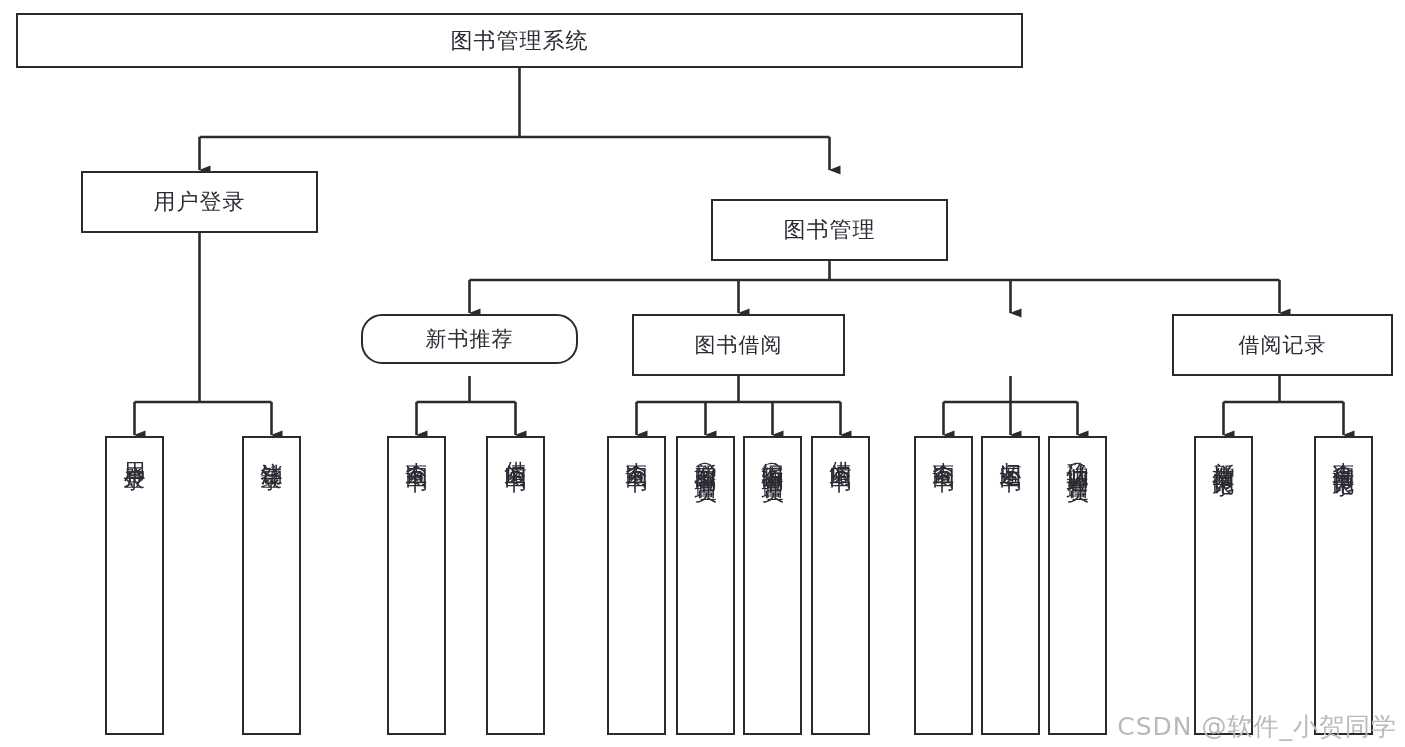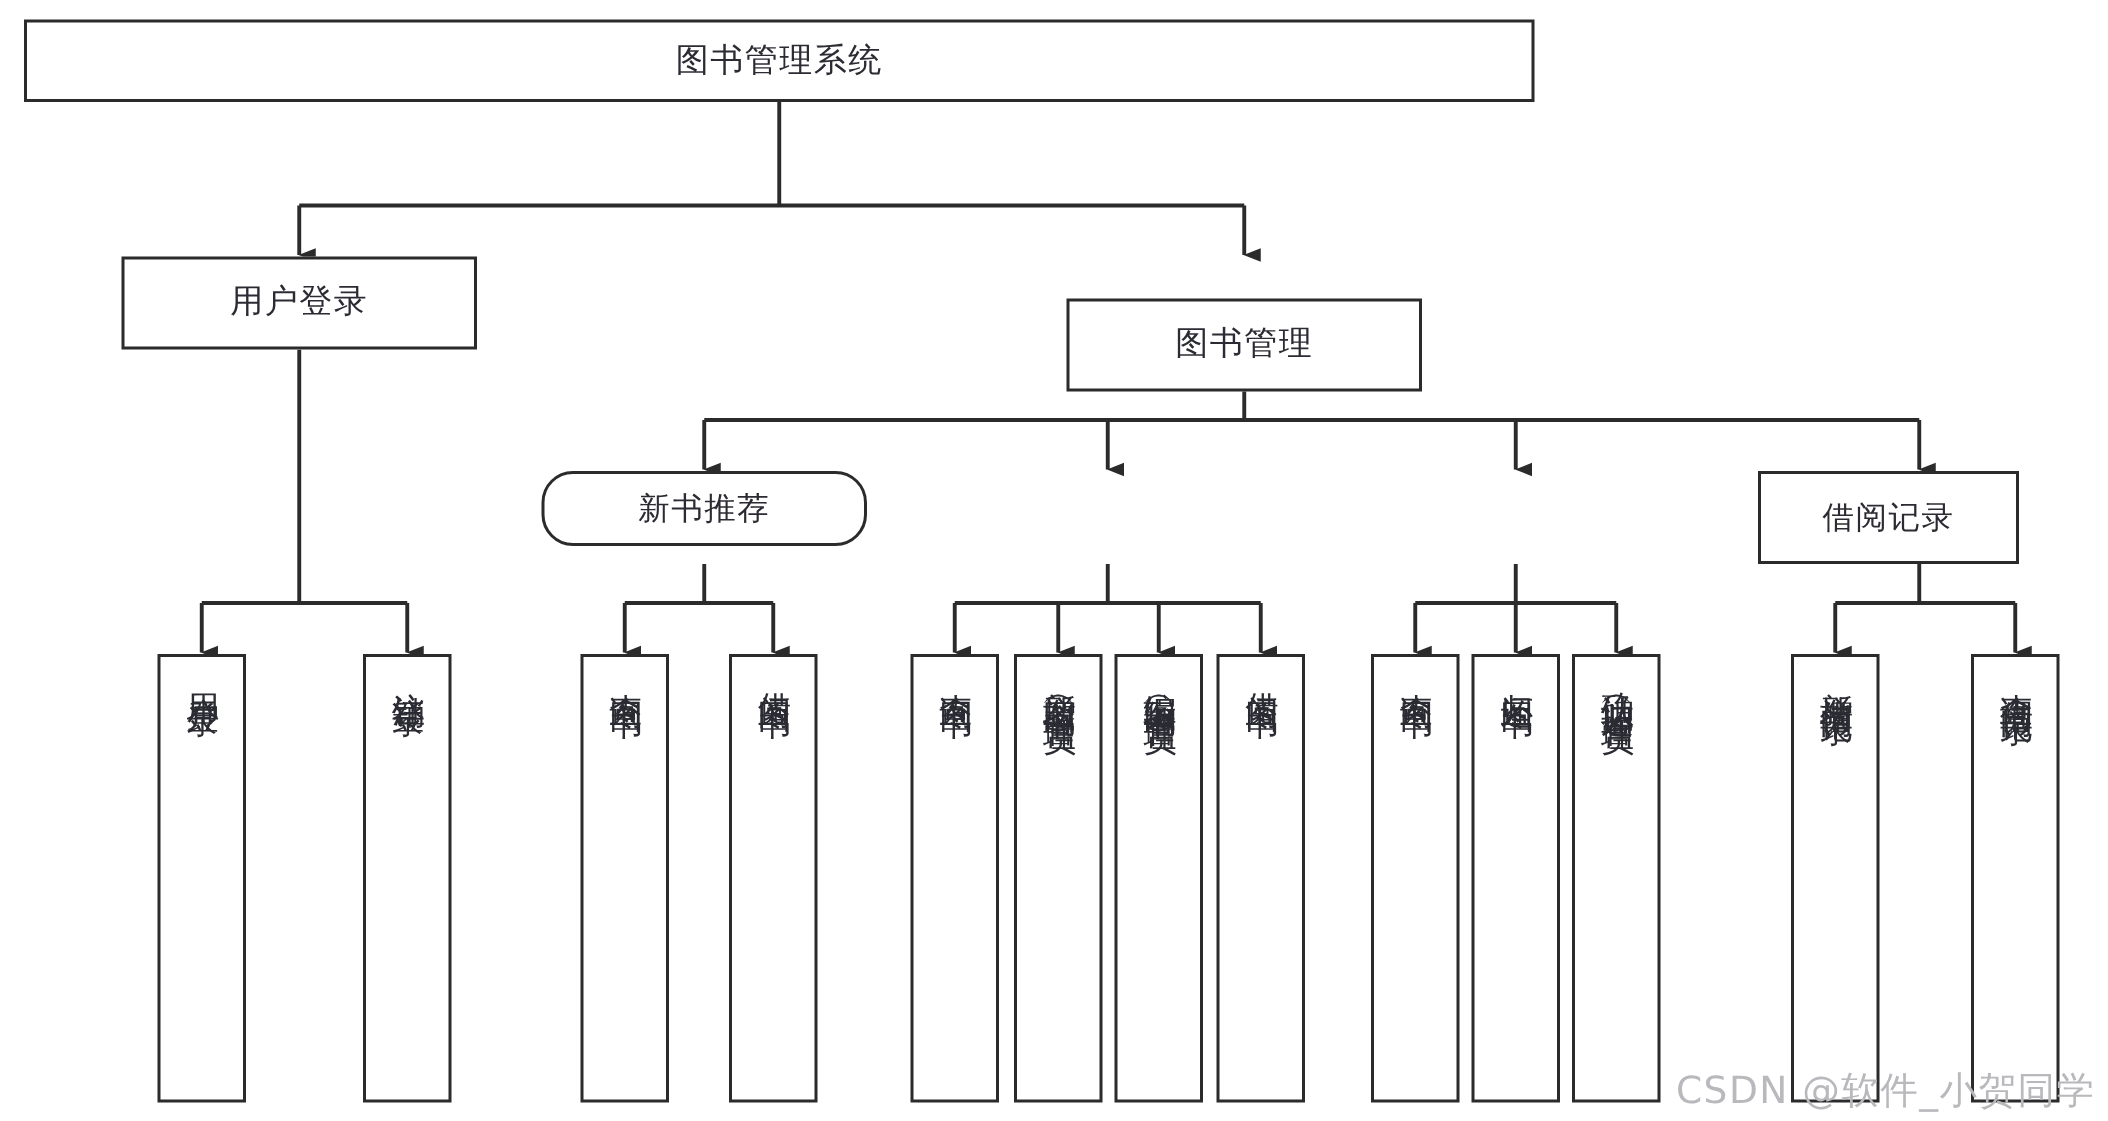--- a/index.html
+++ b/index.html
@@ -125,23 +125,26 @@
   </div>
 
   <div class="node level1" style="left:711px;top:171px;width:237px;height:62px;margin-top:28px;">
     <span class="label">图书管理</span>
   </div>
 
   <div class="node level2" style="left:361px;top:314px;width:217px;height:50px;border-radius:21px;">
     <span class="label">新书推荐</span>
   </div>
 
-
-
-  <div class="node level2" style="left:1172px;top:314px;width:174px;height:62px;">
+  <div class="node level2" style="left:632px;top:314px;width:213px;height:62px;">
+    <span class="label">图书借阅</span>
+  </div>
+
+
+  <div class="node level2" style="left:1172px;top:314px;width:221px;height:62px;">
     <span class="label">借阅记录</span>
   </div>
 
   <div class="node leaf" style="left:105px;top:436px;width:59px;height:299px;">
     <span class="label">用户登录</span>
   </div>
 
   <div class="node leaf" style="left:242px;top:436px;width:59px;height:299px;">
     <span class="label">注销登录</span>
   </div>

